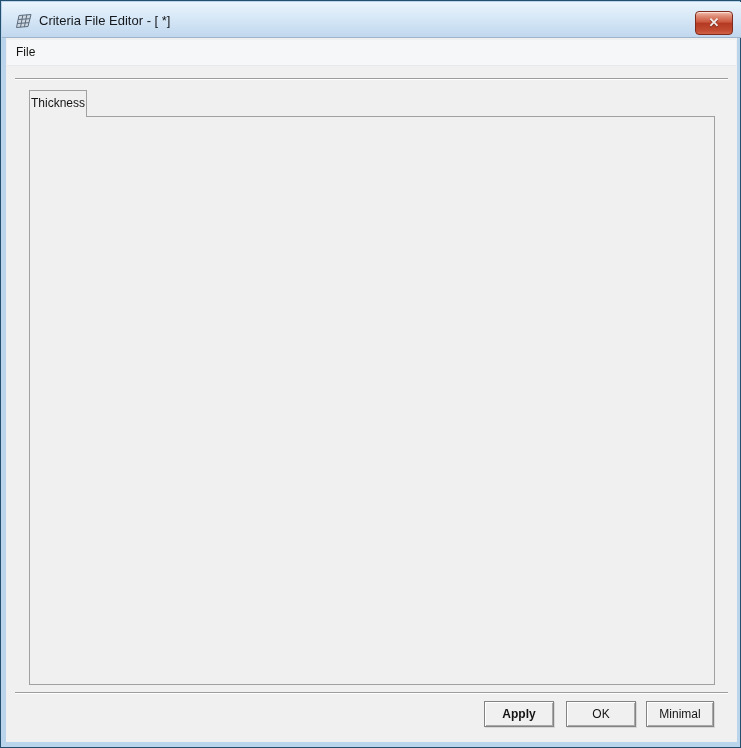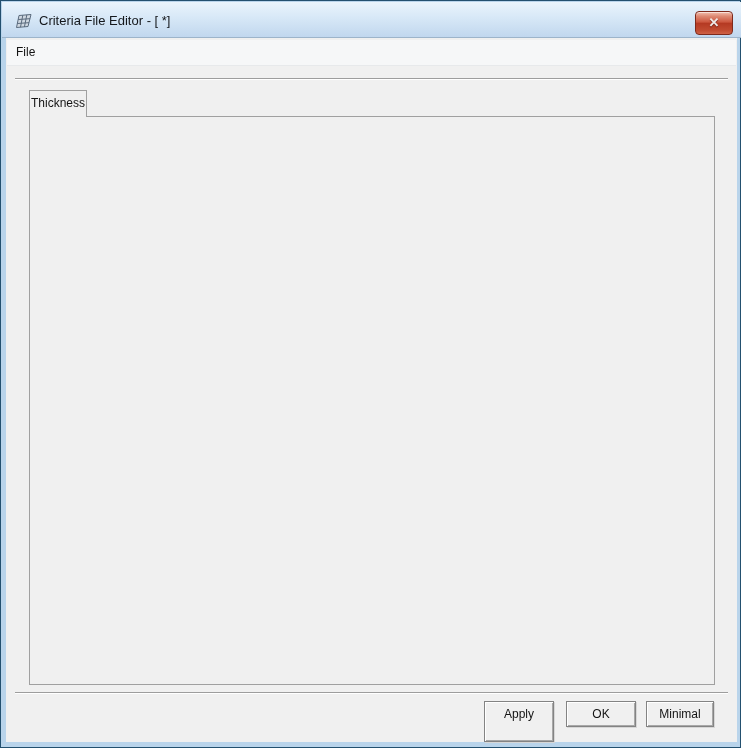--- a/index.html
+++ b/index.html
@@ -252,16 +252,16 @@
         <span class="tri-left"></span>
       </div>
     <div class="sb-thumb" style="left:19px;top:0;width:593px;height:20px;"></div>
     <div class="sb-btn" style="right:0;top:0;width:18px;height:20px;">
         <span class="tri-right"></span>
       </div>
   </div>
 
   <div class="abs groove" style="left:14px;top:691px;width:713px;"></div>
 
-  <div class="abs btn" style="left:483px;top:700px;width:70px;height:41px;">Apply</div>
+  <div class="abs btn" style="left:483px;top:700px;width:70px;height:26px;font-weight:bold;">Apply</div>
   <div class="abs btn" style="left:565px;top:700px;width:70px;height:26px;">OK</div>
   <div class="abs btn" style="left:645px;top:700px;width:68px;height:26px;">Minimal</div>
 </div>
 
 </body></html>

